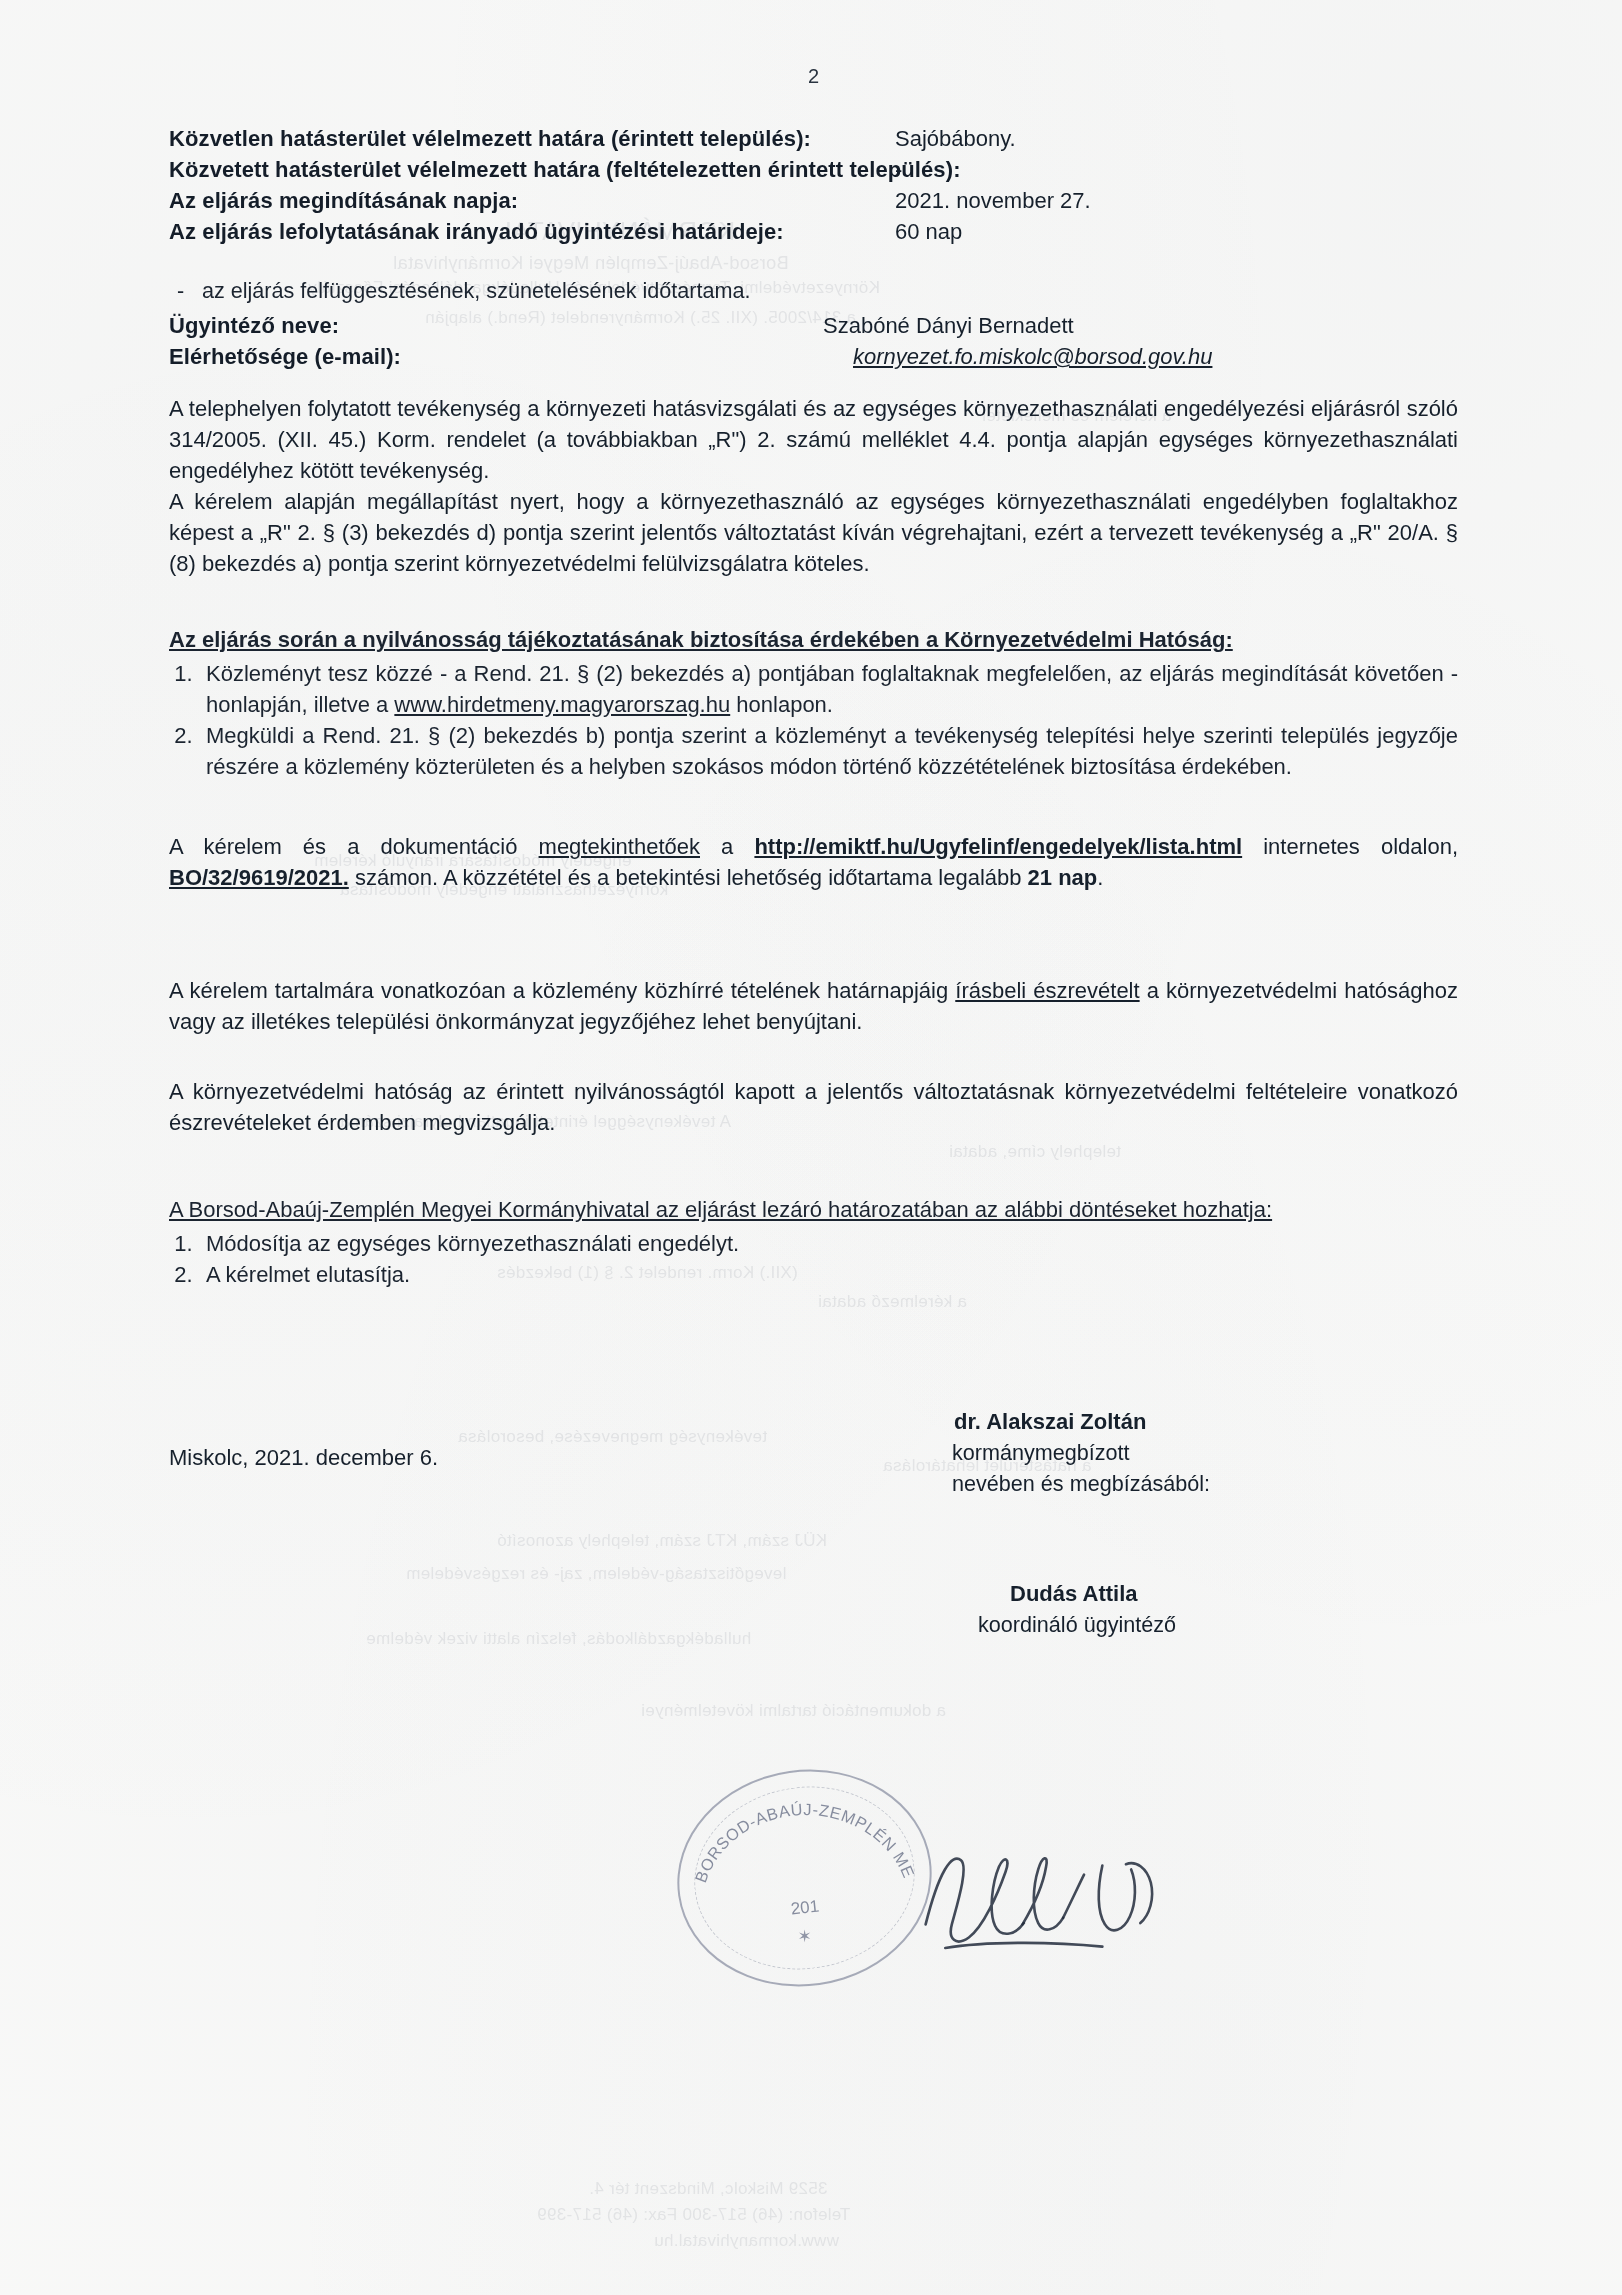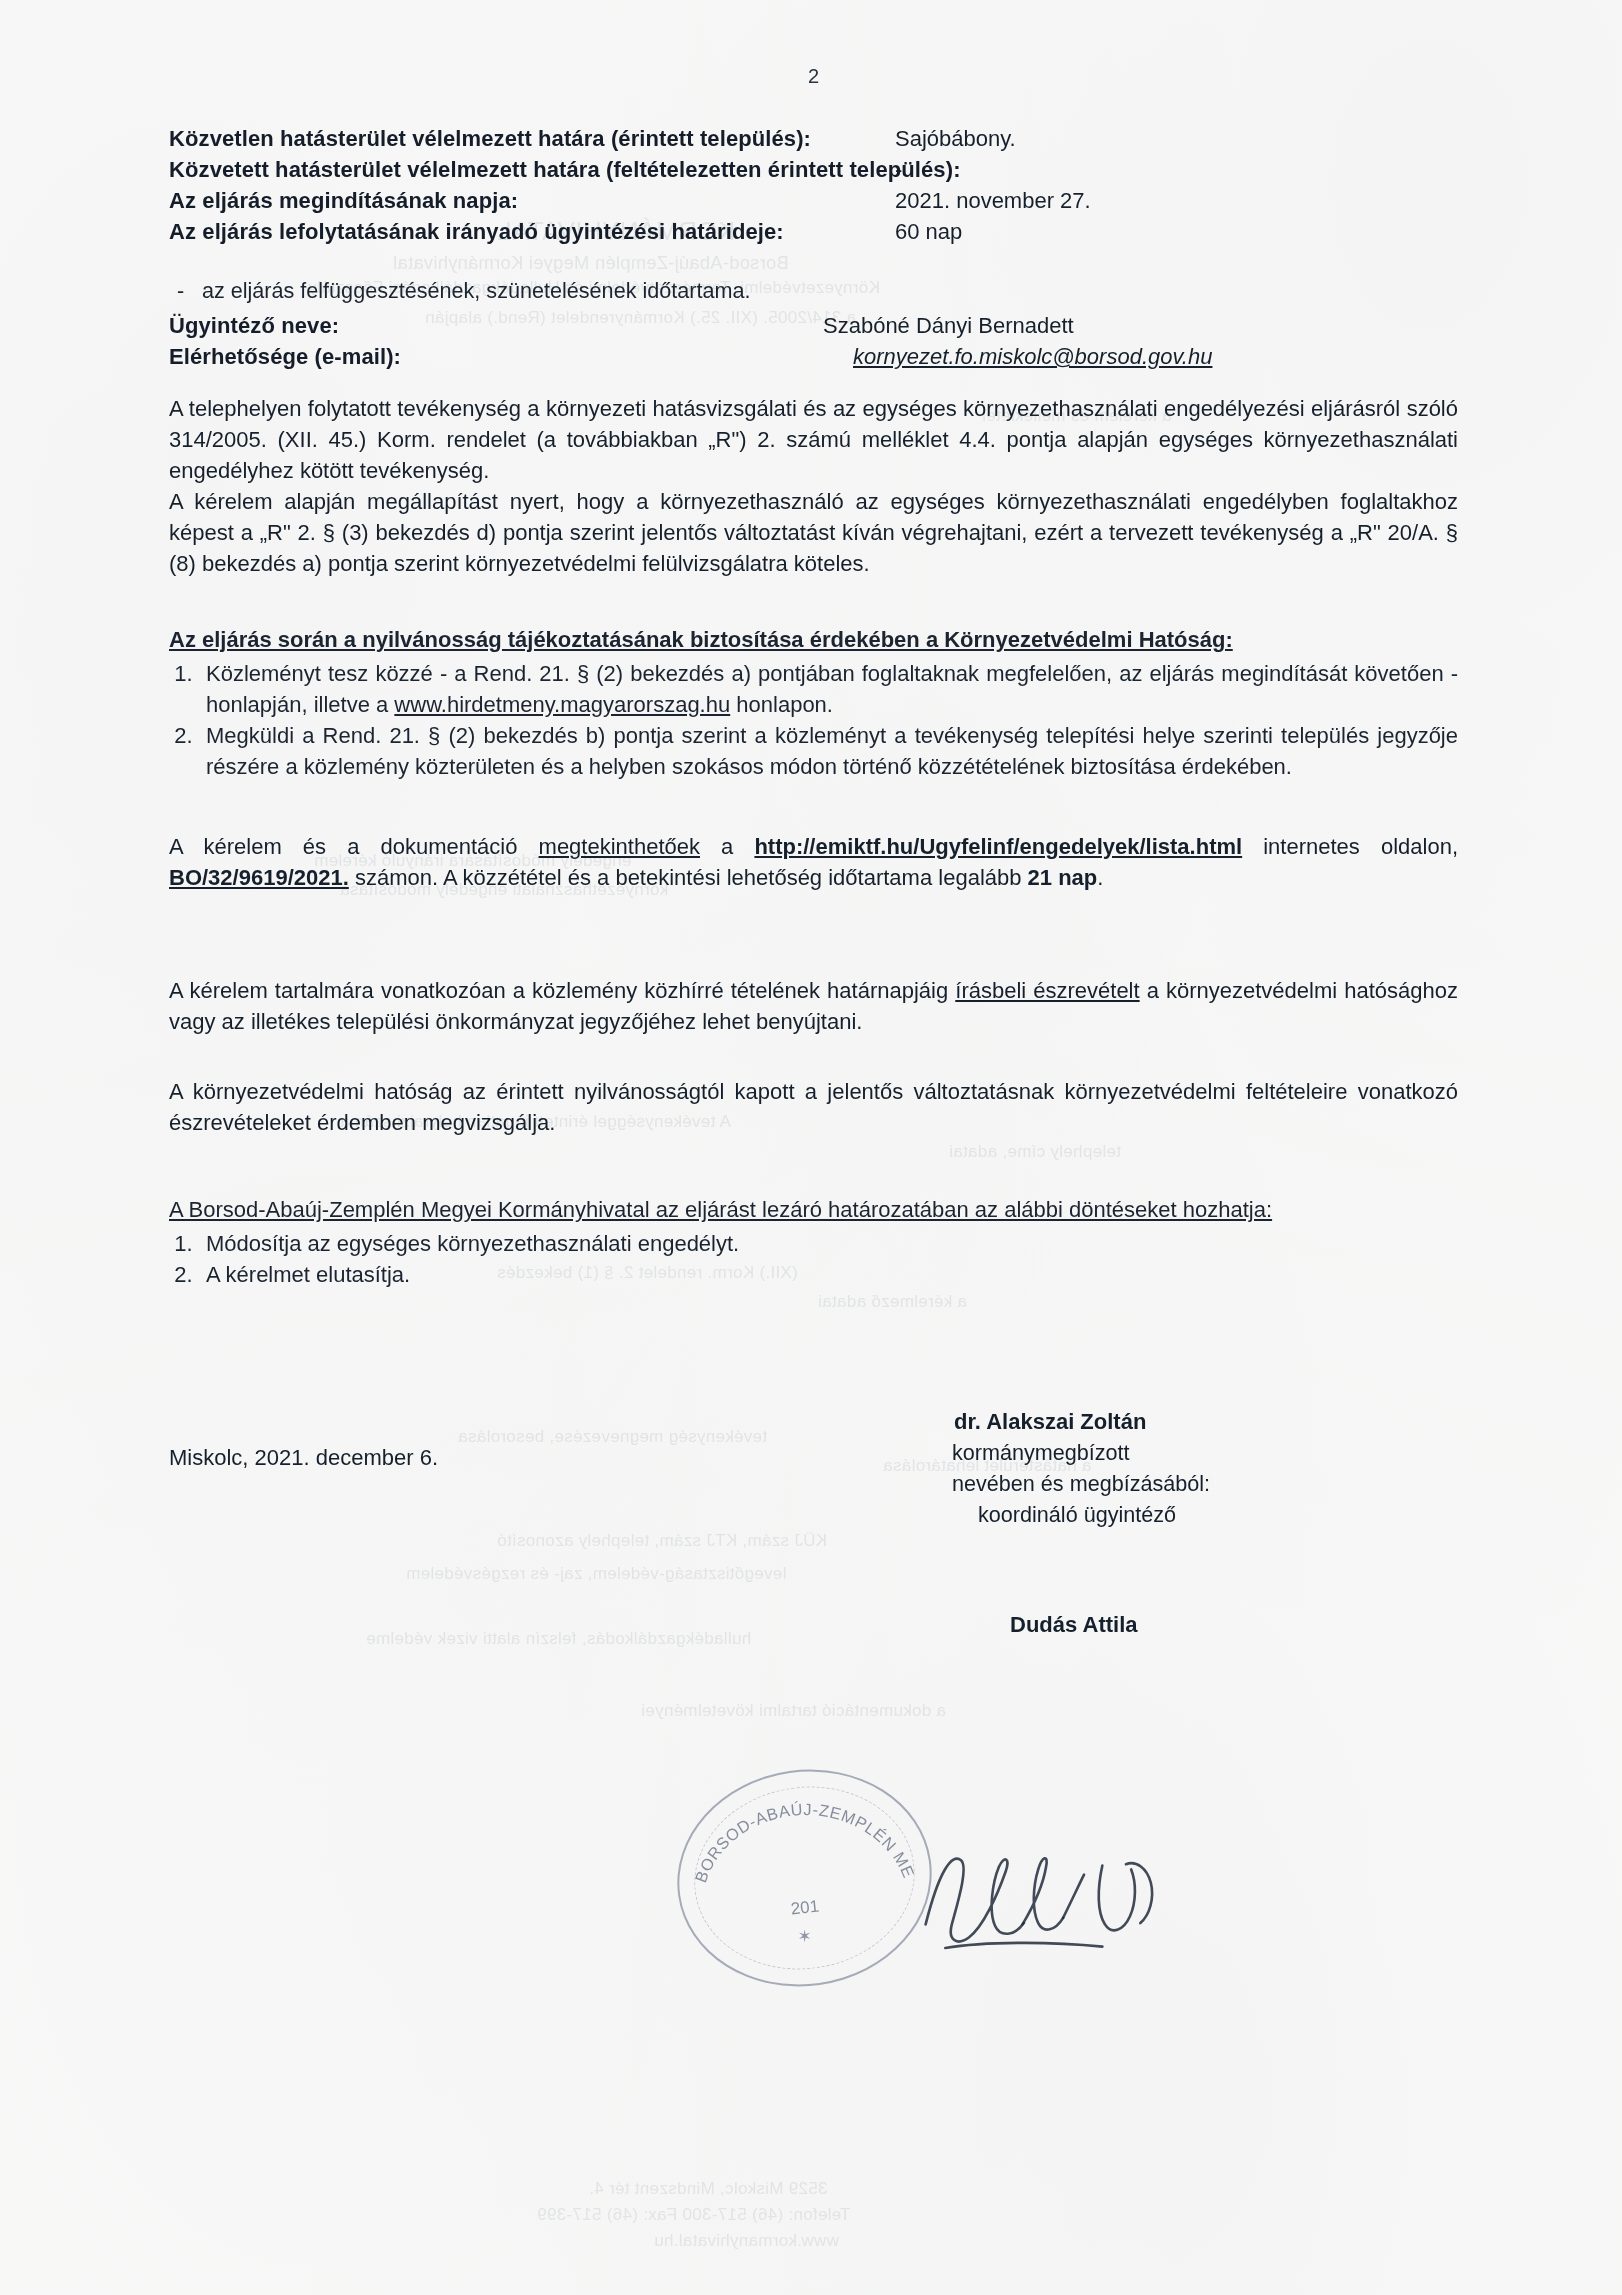--- a/index.html
+++ b/index.html
@@ -334,22 +334,22 @@
     </div>
 
     <div class="block" style="top:1377px;">
       <p class="para">Miskolc, 2021. december 6.</p>
     </div>
 
     <div class="sig-wrap" style="top:1341px;">
       <span class="sig-line sig-name">dr. Alakszai Zoltán</span>
       <span class="sig-line indent-1">kormánymegbízott</span>
       <span class="sig-line indent-1">nevében és megbízásából:</span>
+      <span class="sig-line sig-name indent-2" style="margin-top:79px; display:block;">Dudás Attila</span>
       <span class="sig-line indent-2">koordináló ügyintéző</span>
-      <span class="sig-line sig-name indent-2" style="margin-top:79px; display:block;">Dudás Attila</span>
     </div>
 
   </div>
 
   <div class="stamp">
     <div class="ring"></div>
     <div class="ring inner"></div>
     <svg class="arc" viewBox="0 0 390 330">
       <defs>
         <path id="arcpath" d="M 40,190 A 158,140 0 0 1 350,175"></path>

